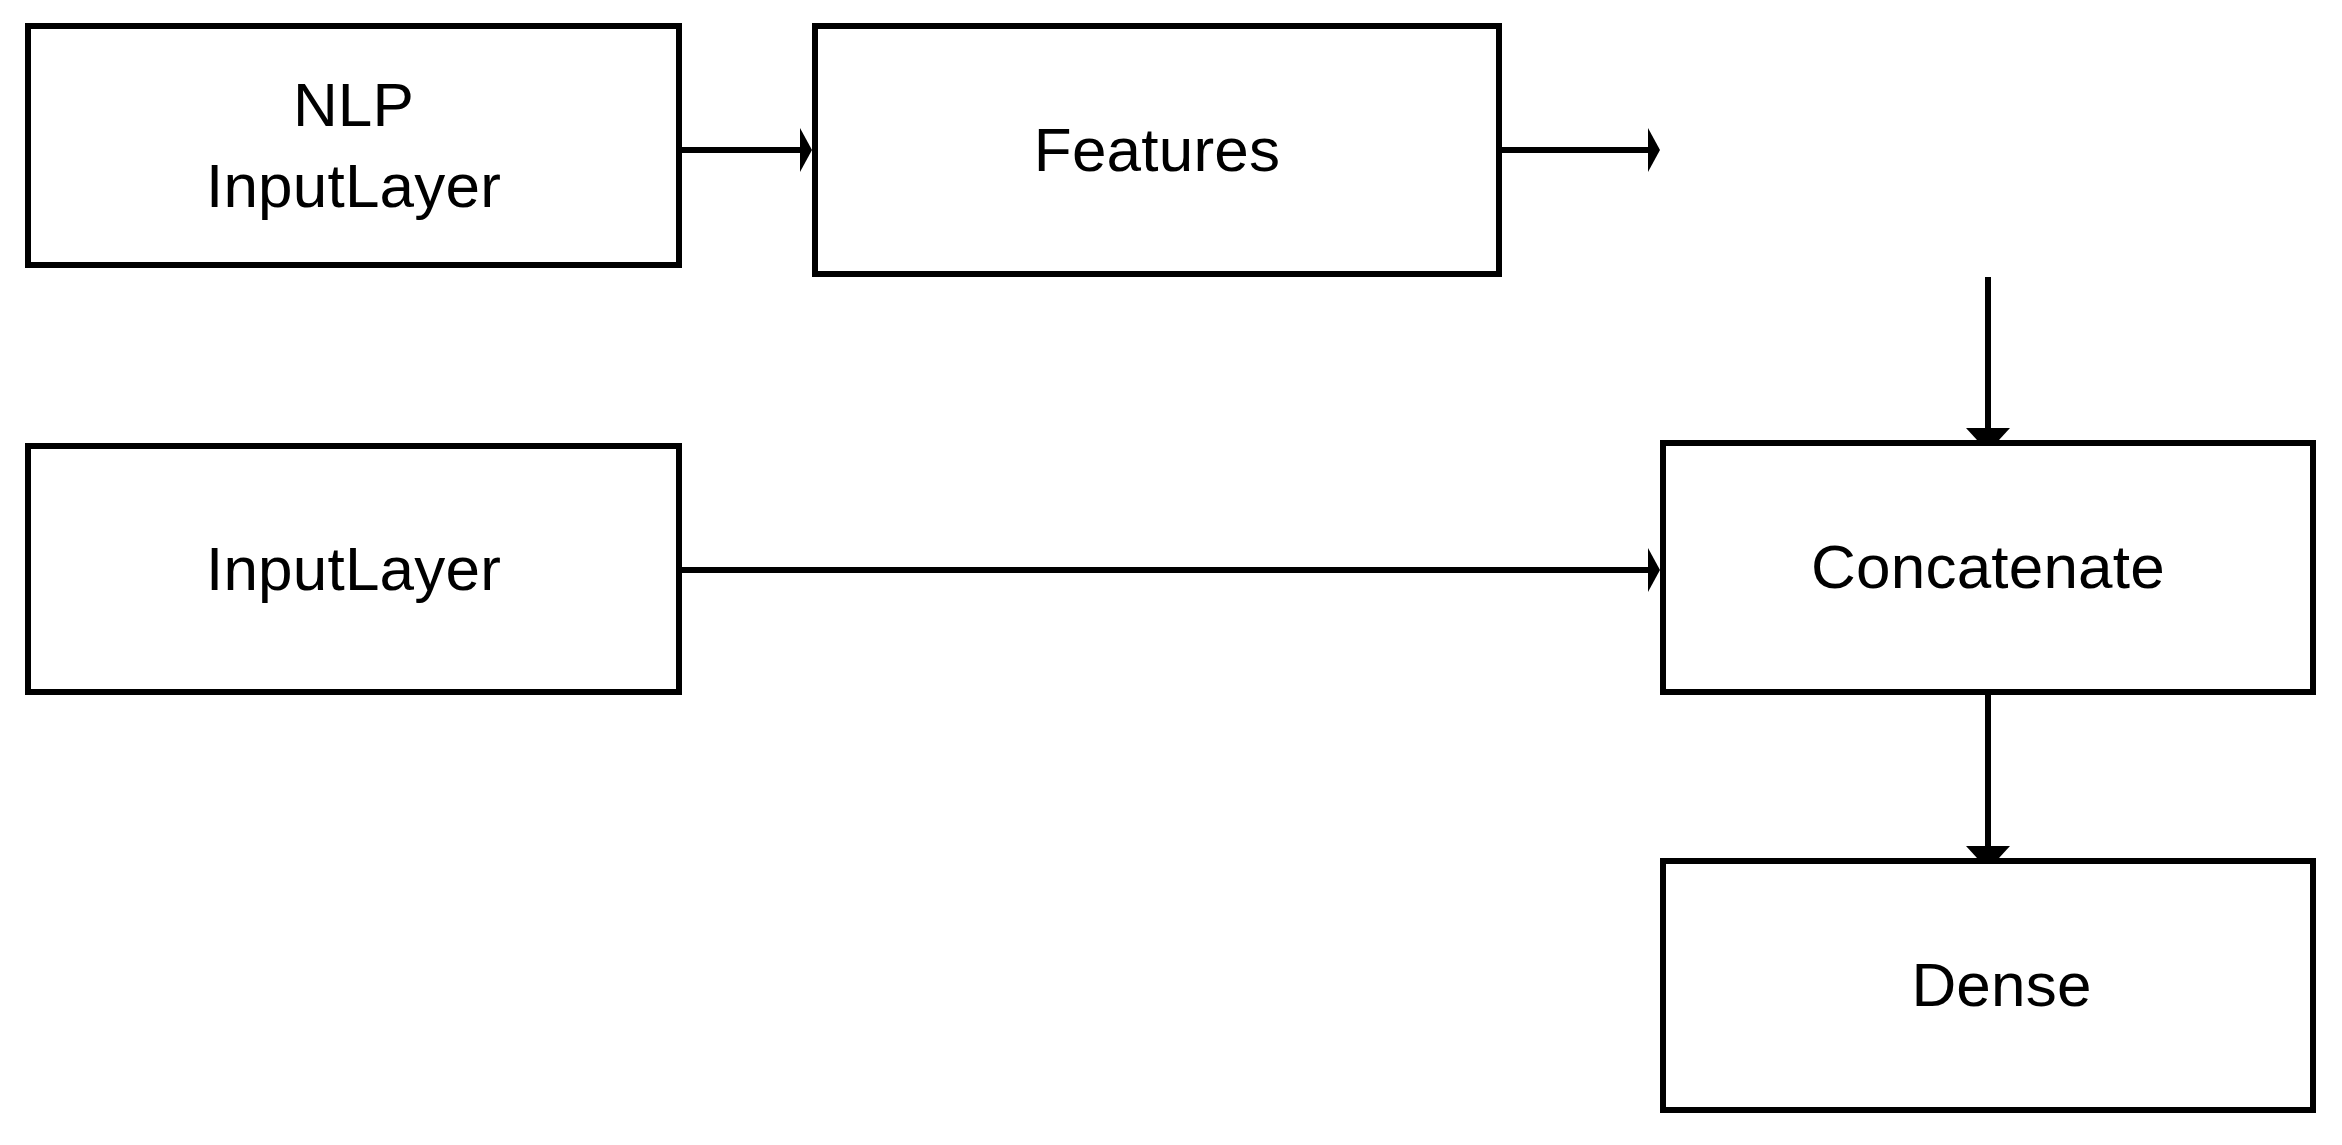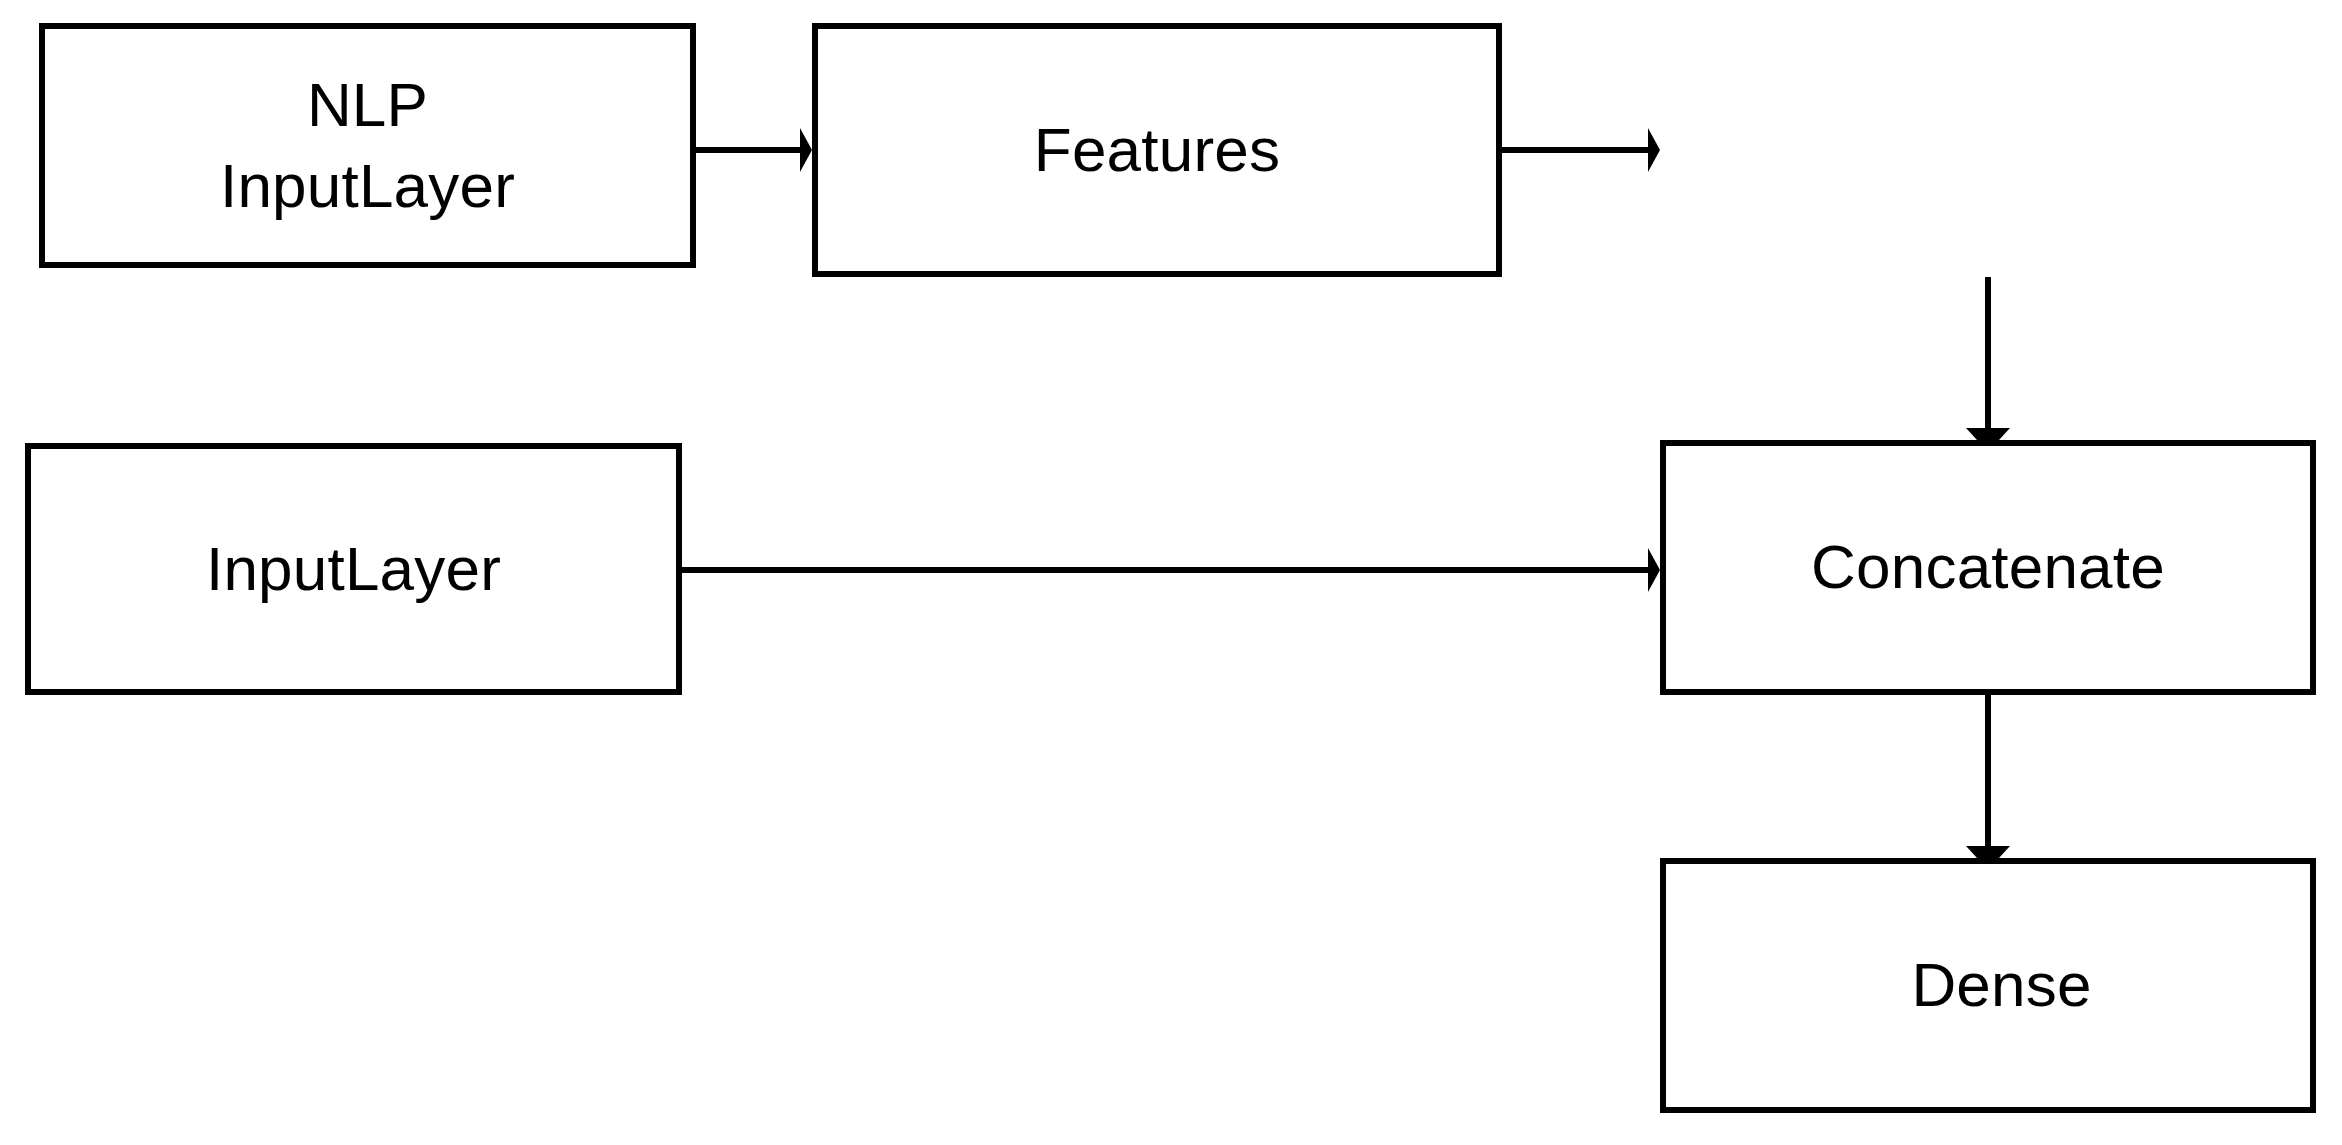--- a/index.html
+++ b/index.html
@@ -73,21 +73,21 @@
       <line x1="1988" y1="277" x2="1988" y2="428" stroke="#000000" stroke-width="6"></line>
       <polygon points="1966,428 2010,428 1988,452" fill="#000000"></polygon>
     </g>
 
     <g>
       <line x1="1988" y1="695" x2="1988" y2="846" stroke="#000000" stroke-width="6"></line>
       <polygon points="1966,846 2010,846 1988,870" fill="#000000"></polygon>
     </g>
   </svg>
 
-  <div class="node" style="left:39px; top:23px; width:657px; height:245px;">
+  <div class="node" style="left:25px; top:23px; width:657px; height:245px;">
     <span>NLP</span>
     <span class="line2">InputLayer</span>
   </div>
 
   <div class="node" style="left:812px; top:23px; width:690px; height:254px;">
     <span>Features</span>
   </div>
 
 
   <div class="node" style="left:25px; top:443px; width:657px; height:252px;">

